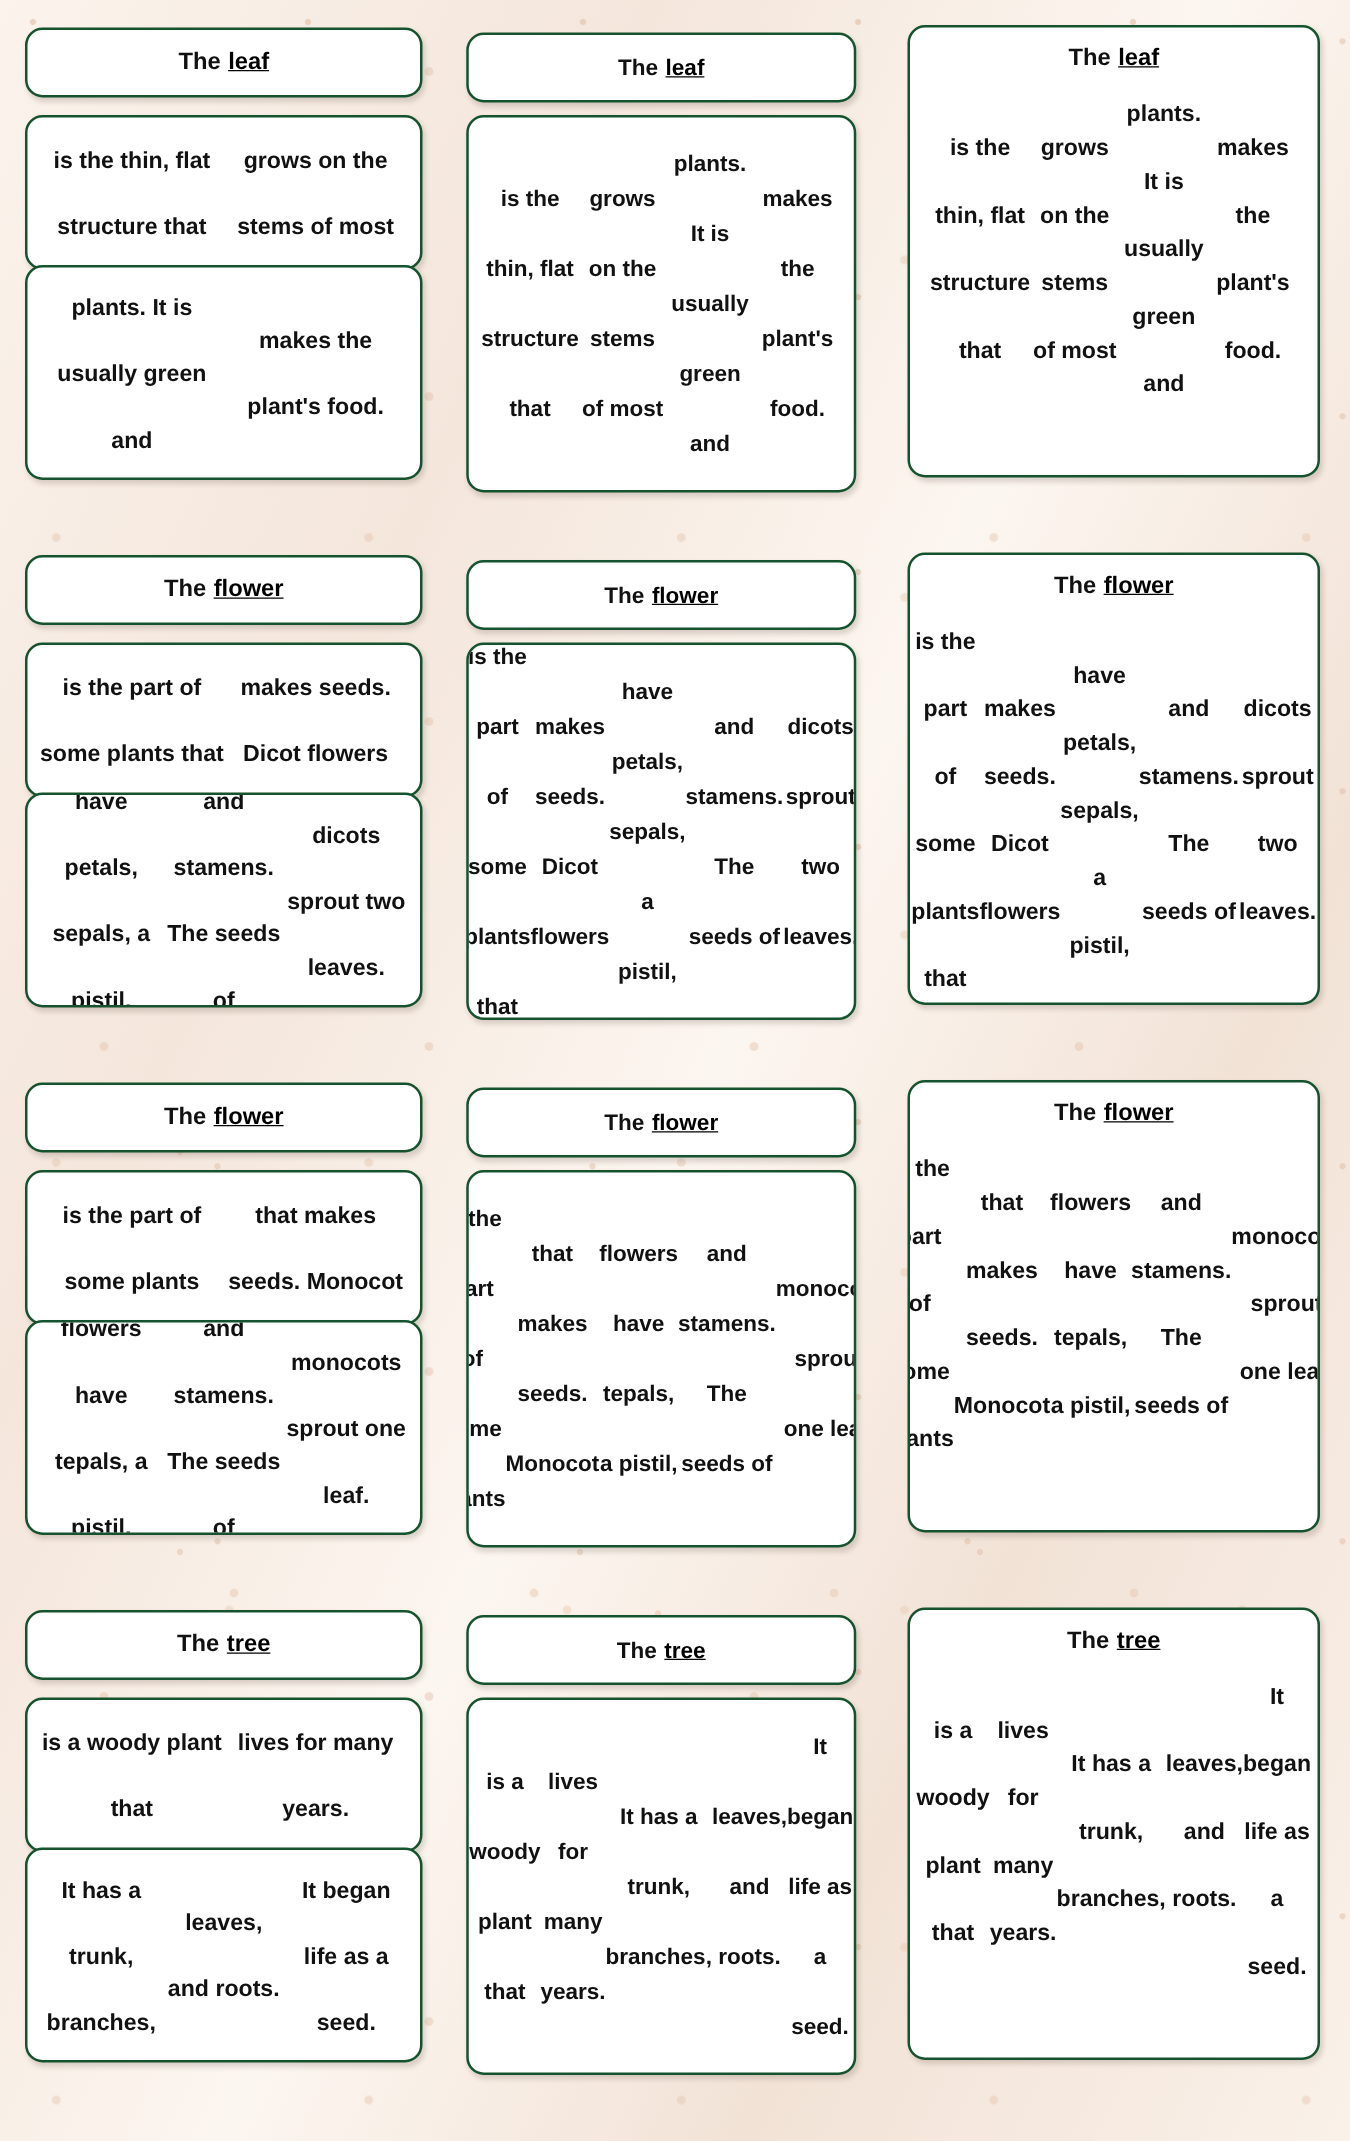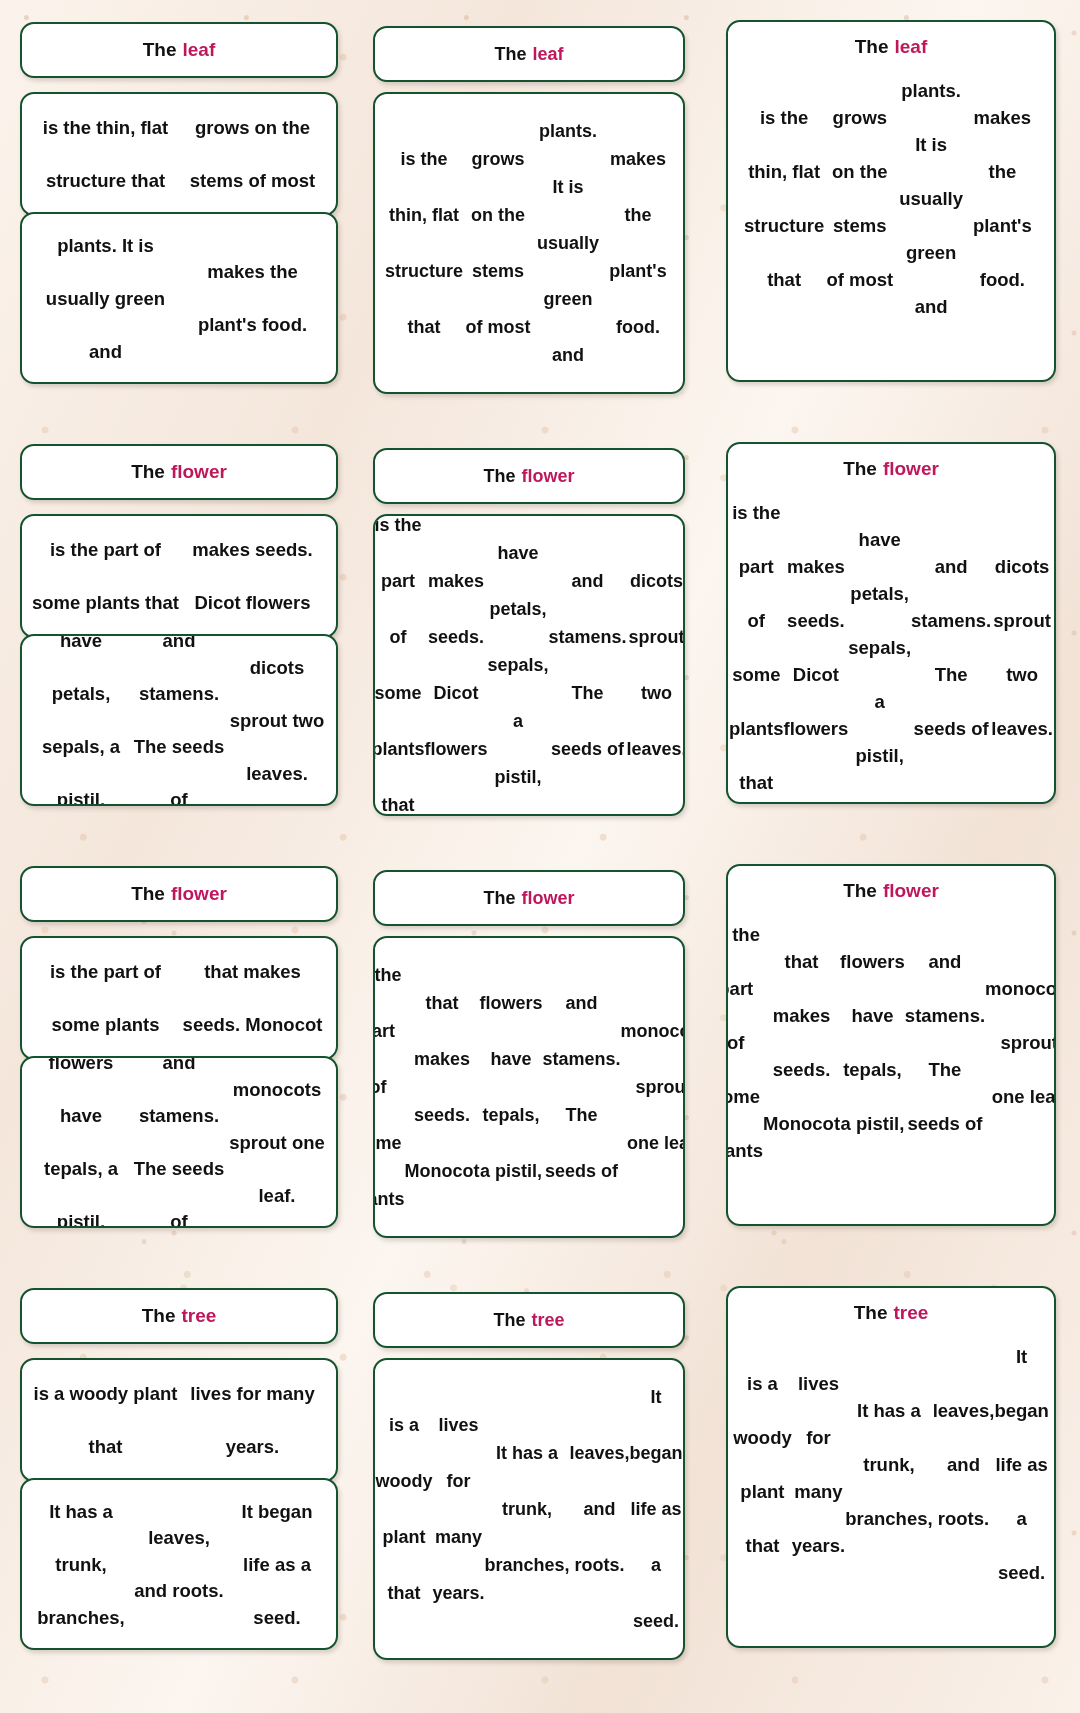--- a/index.html
+++ b/index.html
@@ -59,22 +59,23 @@
   .card-title {
     display: flex;
     align-items: center;
     justify-content: center;
     text-align: center;
     color: #111111;
     font-weight: bold;
     white-space: nowrap;
   }
   .card-title .term {
-    color: #be185d;
+    color: #000000;
     margin-left: 6px;
+    text-decoration: underline;
   }
 
   .card-body {
     display: flex;
     flex-direction: row;
     align-items: center;
     justify-content: center;
     text-align: center;
     color: #111111;
     font-weight: bold;

